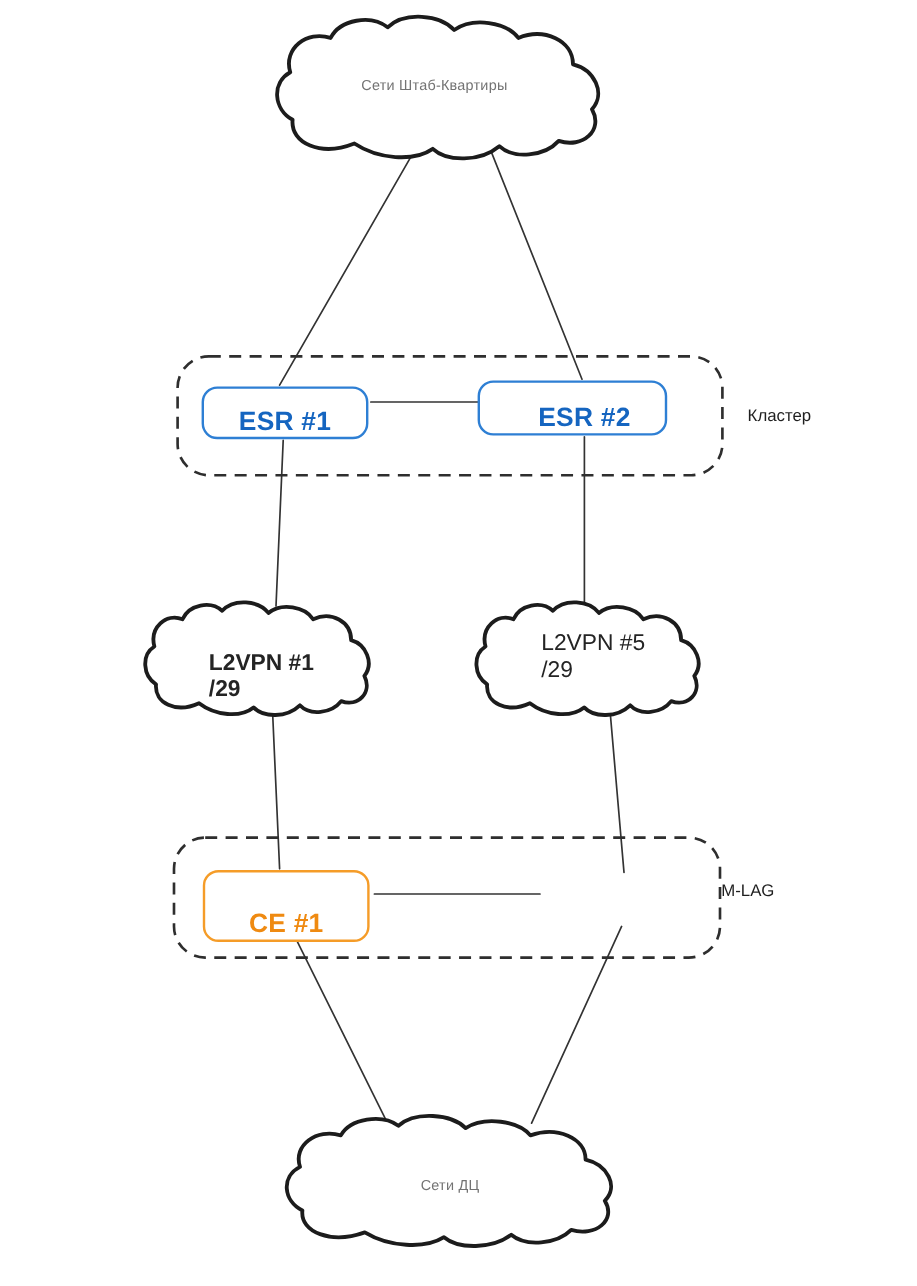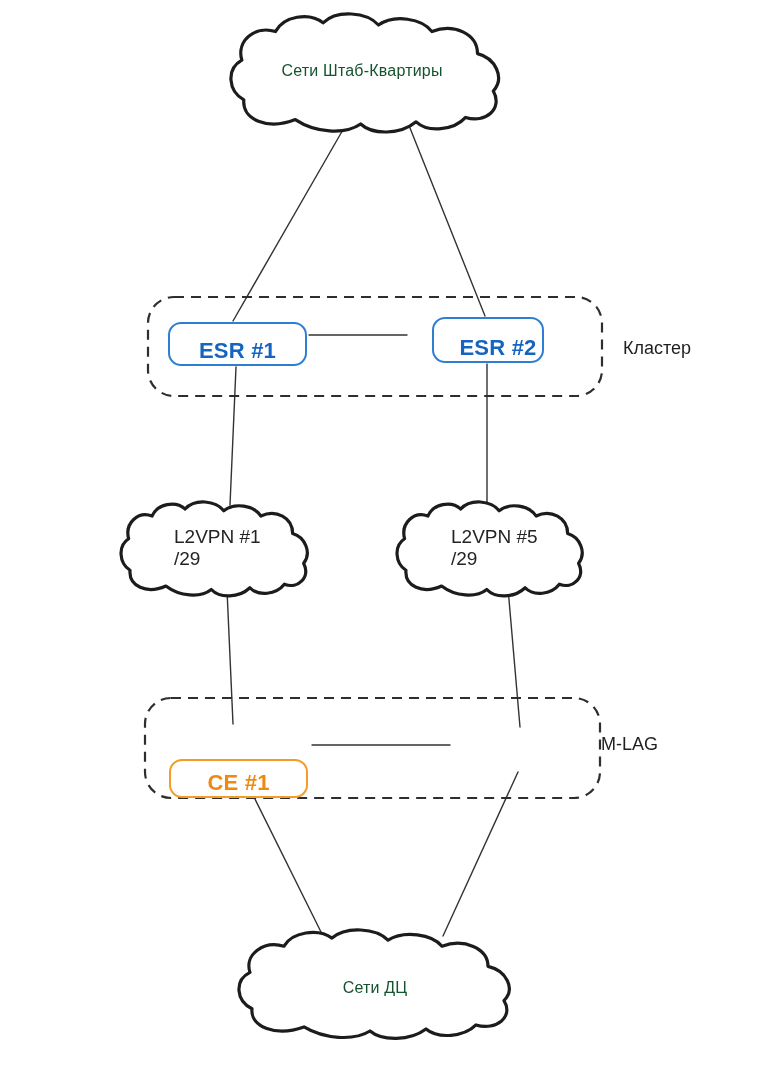--- a/index.html
+++ b/index.html
@@ -32,31 +32,31 @@
     fill: none;
     stroke: var(--dashed-border, #2e2e2e);
     stroke-width: 2.2;
     stroke-dasharray: 10 7;
   }
 
   
   .lbl { position: absolute; white-space: nowrap; }
   .cloud-lbl {
     transform: translate(-50%, -50%);
-    font-size: 16px;
-    color: #14532d;
+    font-size: 12px;
+    color: #737373;
     letter-spacing: 0.2px;
   }
   .l2vpn-lbl {
     font-size: 19px;
     line-height: 22px;
     color: #242424;
     white-space: nowrap;
   }
-  .group-lbl { font-size: 18px; color: #1f1f1f; text-align: center; }
+  .group-lbl { font-size: 14px; color: #1f1f1f; text-align: center; }
 
   
   .node {
     position: absolute;
     box-sizing: border-box;
     background: #fff;
     border-radius: 13px;
     display: flex;
     align-items: flex-end;
     justify-content: center;
@@ -104,38 +104,38 @@
     <rect class="group-rect" x="145" y="698" width="455" height="100" rx="26"></rect>
 
     <use href="#cloud-shape" class="cloud" transform="translate(228,14) scale(0.99,1.10)"></use>
     <use href="#cloud-shape" class="cloud" transform="translate(119,502) scale(0.689,0.875)"></use>
     <use href="#cloud-shape" class="cloud" transform="translate(395,502) scale(0.685,0.875)"></use>
     <use href="#cloud-shape" class="cloud" transform="translate(236,930) scale(1.0,1.01)"></use>
   </svg>
 
   <div class="lbl cloud-lbl" style="left:362px; top:71px;">Сети Штаб-Квартиры</div>
 
-  <div class="lbl l2vpn-lbl" style="left:174px; top:526px;">
+  <div class="lbl l2vpn-lbl" style="left:174px; top:542px;font-weight:bold;">
     <div>L2VPN #1</div>
     <div>/29</div>
   </div>
 
   <div class="lbl l2vpn-lbl" style="left:451px; top:526px;">
     <div>L2VPN #5</div>
     <div>/29</div>
   </div>
 
   <div class="lbl cloud-lbl" style="left:375px; top:988px;text-align:center;">Сети ДЦ</div>
 
   <div class="lbl group-lbl" style="left:623px; top:338px;">Кластер</div>
   <div class="lbl group-lbl" style="left:601px; top:734px;">M-LAG</div>
 
   <div class="node node-blue" style="left:168px; top:322px; width:139px; height:44px;">
     <span>ESR #1</span>
   </div>
-  <div class="node node-blue" style="left:432px; top:317px; width:112px; height:46px;padding-left:20px;">
+  <div class="node node-blue" style="left:398px; top:317px; width:158px; height:46px;padding-left:20px;">
     <span>ESR #2</span>
   </div>
-  <div class="node node-orange" style="left:169px; top:759px; width:139px; height:39px;">
+  <div class="node node-orange" style="left:169px; top:725px; width:139px; height:60px;">
     <span>CE #1</span>
   </div>
 
 </div>
 
 </body></html>

